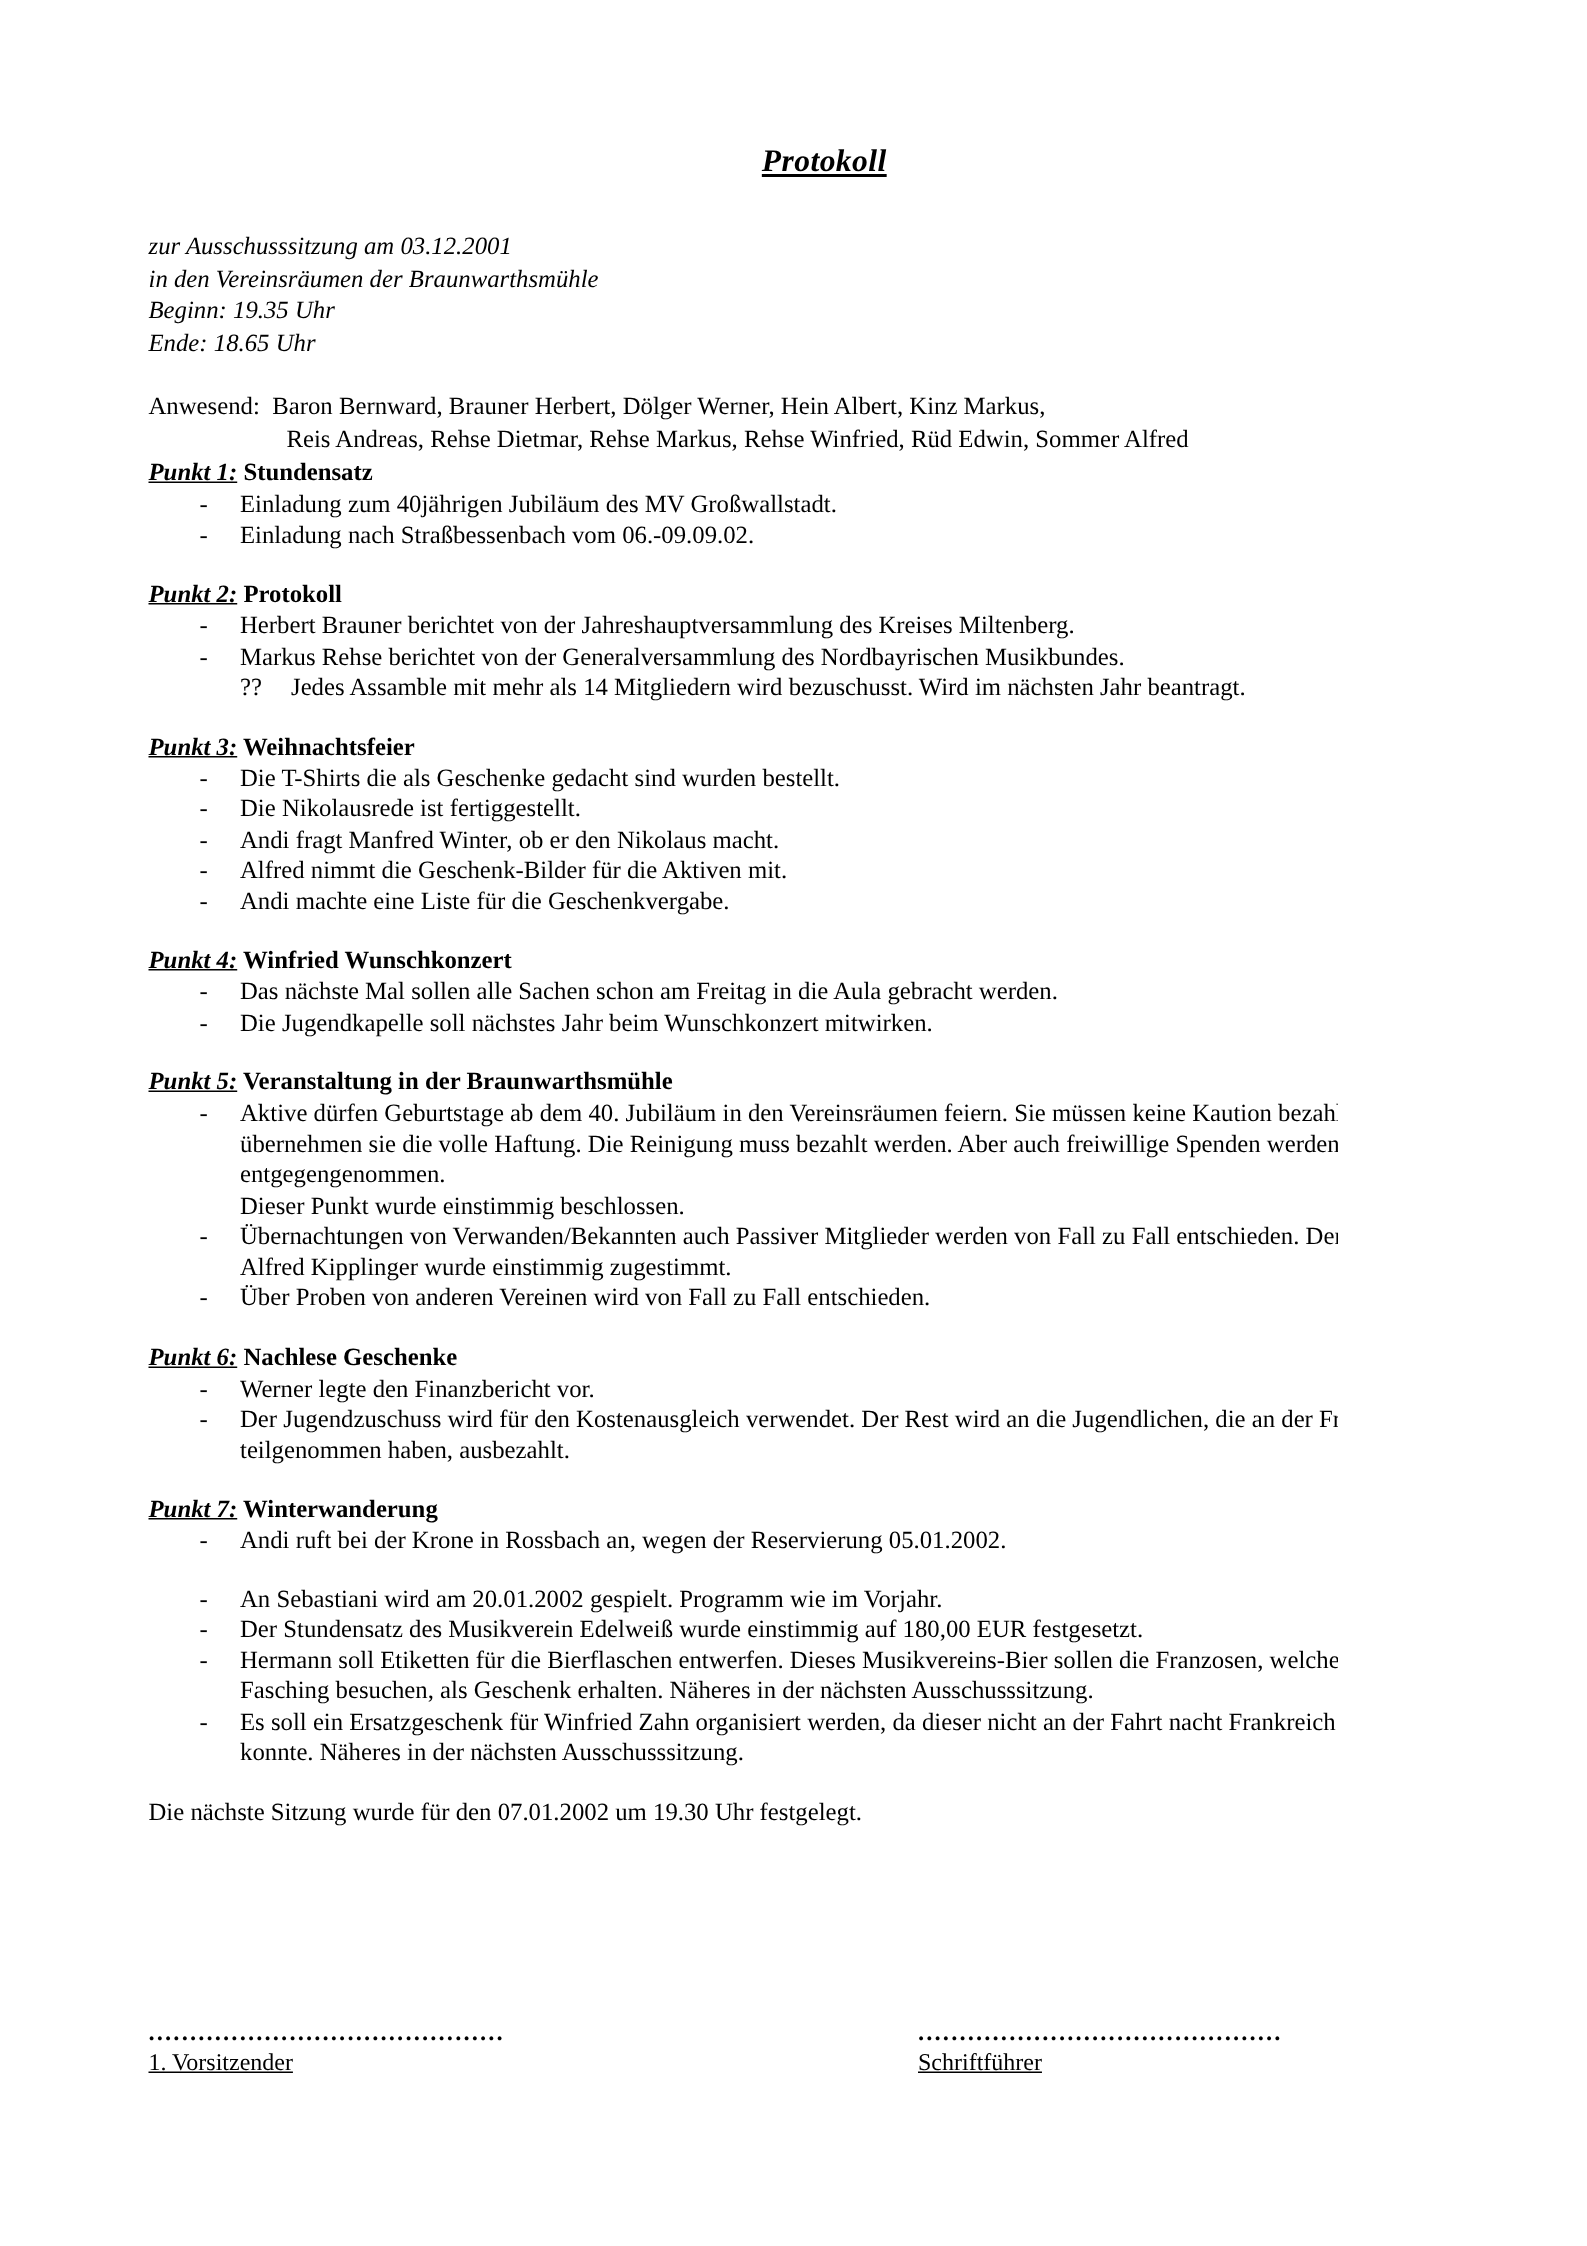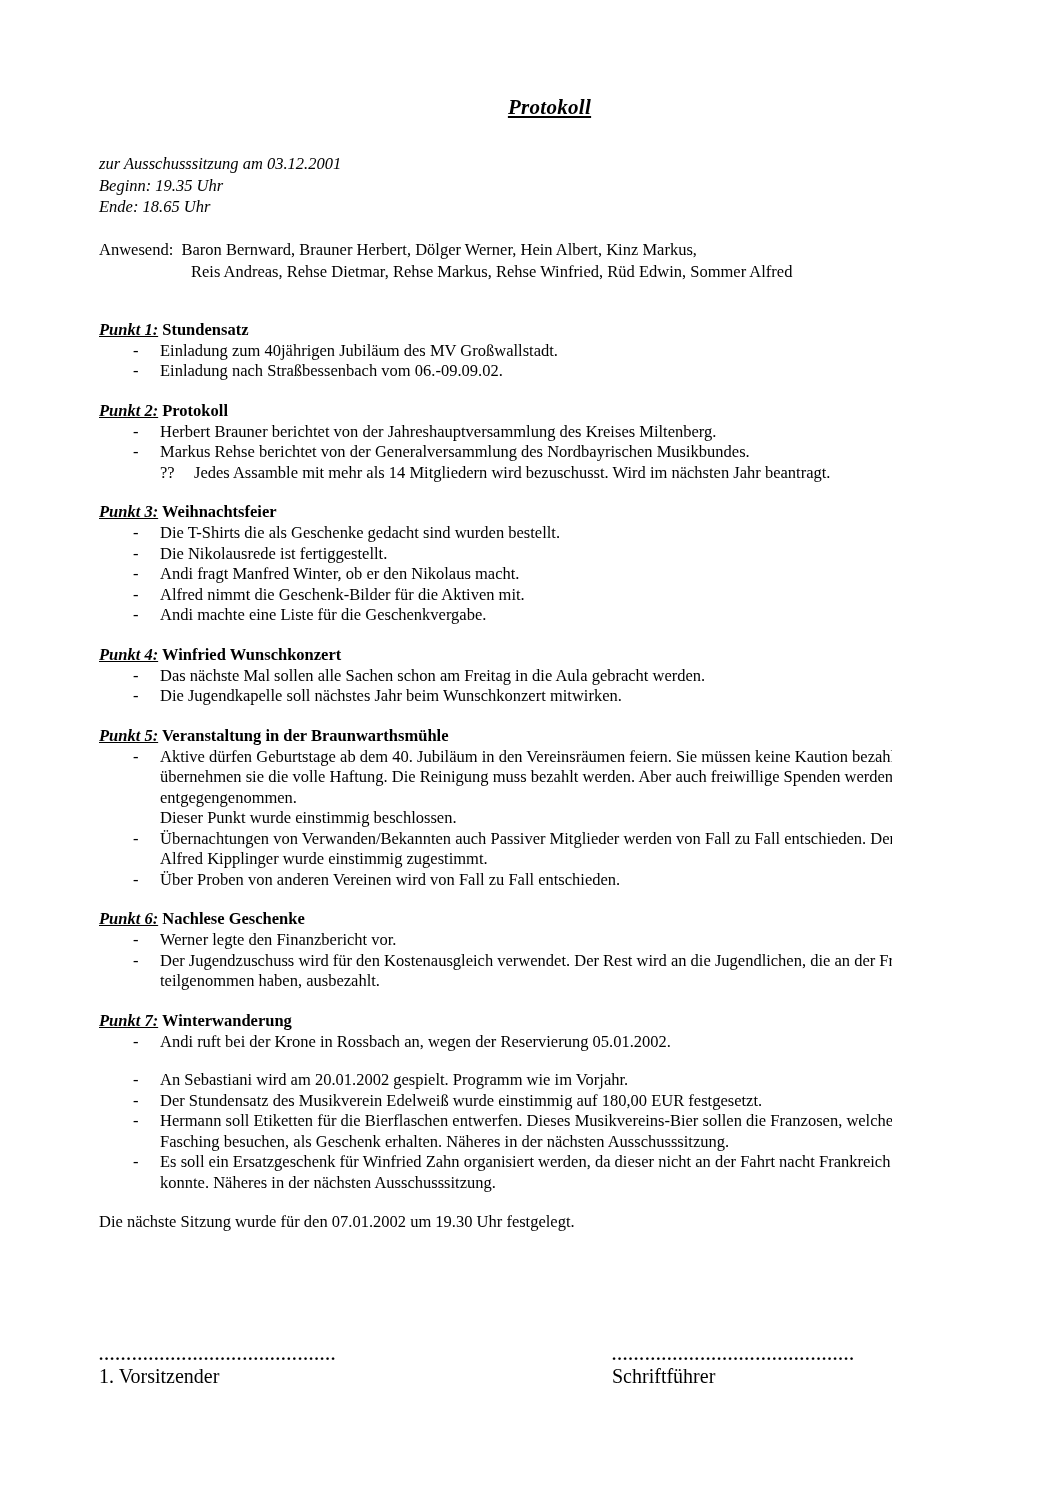--- a/index.html
+++ b/index.html
@@ -51,21 +51,20 @@
     margin-bottom: 21px;
   }
   .meta-line {
     white-space: nowrap;
     font-style: italic;
   }
 
   .attend-block {
     font-size: 16.5px;
     line-height: 22px;
-    margin-bottom: 36px;
   }
   .attend-line-1 {
     white-space: nowrap;
   }
   .attend-line-2 {
     white-space: nowrap;
     padding-left: 92px;
   }
 
   
@@ -148,36 +147,38 @@
   .sig-rule {
     font-size: 16.5px;
     line-height: 13px;
     letter-spacing: 1.4px;
     height: 15px;
     overflow: hidden;
     white-space: nowrap;
     font-weight: bold;
   }
   .sig-label {
-    font-size: 20px;
+    font-size: 16px;
     line-height: 22px;
     margin-top: 2px;
     white-space: nowrap;
+    text-decoration: underline;
   }
 </style>
 </head>
 <body>
 
 <div class="page">
   <div class="content">
 
     <div class="doc-title">Protokoll</div>
 
     <div class="meta-block">
       <div class="meta-line">zur Ausschusssitzung am 03.12.2001</div>
+      <div class="meta-line">in den Vereinsräumen der Braunwarthsmühle</div>
       <div class="meta-line">Beginn: 19.35 Uhr</div>
       <div class="meta-line">Ende: 18.65 Uhr</div>
     </div>
 
     <div class="attend-block">
       <div class="attend-line-1"><span>Anwesend:</span>&nbsp; <span>Baron Bernward, Brauner Herbert, Dölger Werner, Hein Albert, Kinz Markus,</span></div>
       <div class="attend-line-2">Reis Andreas, Rehse Dietmar, Rehse Markus, Rehse Winfried, Rüd Edwin, Sommer Alfred</div>
     </div>
 
     <div id="sections-host">

